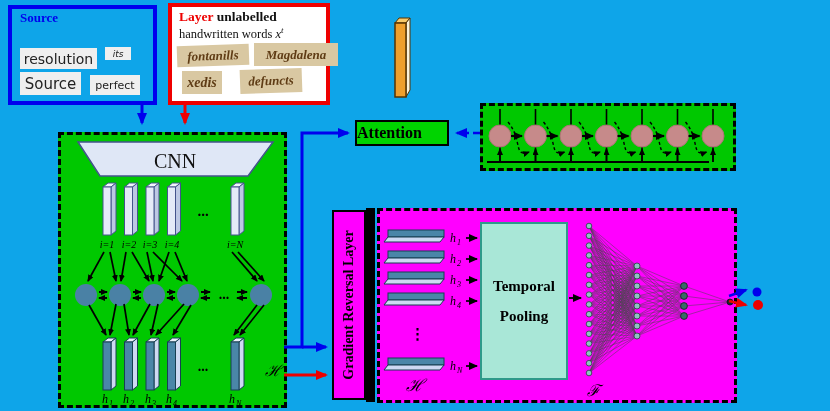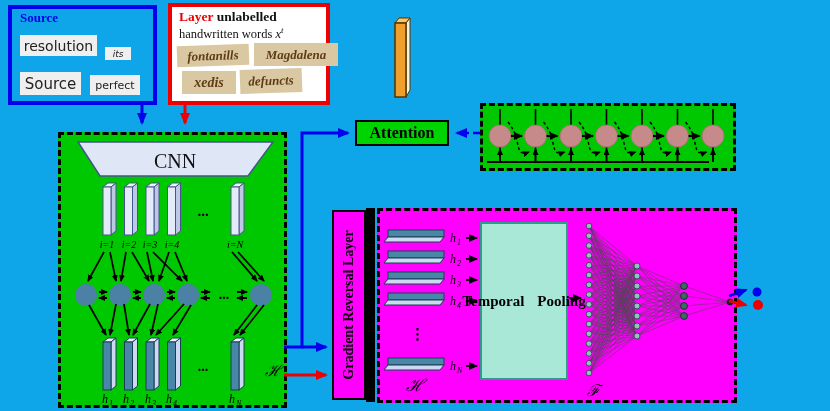--- a/index.html
+++ b/index.html
@@ -18,35 +18,35 @@
   #target-title{left:7px;top:2px;font-size:13.5px;font-weight:bold;color:#111;white-space:nowrap;}
   #target-title .hl{color:#ee0000;}
   #target-sub{left:7px;top:18px;font-size:12.5px;color:#111;white-space:nowrap;}
   .mathv{font-style:italic;}
   .supt{font-size:9px;vertical-align:super;font-style:italic;}
   .chip-tgt{background:#d9c8a2;color:#5f3c15;font-style:italic;font-weight:bold;
             font-family:"Liberation Serif","DejaVu Serif",serif;}
   
   #attention-box{left:355px;top:120px;width:94px;height:26px;background:#00d400;
       border:2px solid #000;box-sizing:border-box;display:flex;align-items:center;
-      justify-content:center;font-weight:bold;font-size:16px;color:#000;}
+      font-weight:bold;font-size:16px;color:#000;}
   #rnn-box{left:480px;top:103px;width:256px;height:68px;background:#00c800;
       border:3px dashed #000;box-sizing:border-box;}
   #encoder-box{left:58px;top:132px;width:229px;height:276px;background:#00c800;
       border:3px dashed #000;box-sizing:border-box;}
   
   #grl-box{left:332px;top:210px;width:34px;height:190px;background:#ff00ff;
       border:2.5px solid #000;box-sizing:border-box;}
   #grl-text{left:50%;top:50%;transform:translate(-50%,-50%) rotate(-90deg);
       white-space:nowrap;font-weight:bold;font-size:14px;color:#000;}
   #grl-bar{left:366px;top:208px;width:9px;height:194px;background:#000;}
   #disc-box{left:377px;top:208px;width:360px;height:195px;background:#ff00ff;
       border:3px dashed #000;box-sizing:border-box;}
   #tp-box{left:100px;top:11px;width:88px;height:158px;background:#a9e7d7;
-      border:2px solid #2f9a8a;box-sizing:border-box;display:flex;flex-direction:row;
+      border:2px solid #2f9a8a;box-sizing:border-box;display:flex;flex-direction:column;
       align-items:center;justify-content:center;gap:13px;font-weight:bold;font-size:15px;color:#000;}
   svg{position:absolute;left:0;top:0;}
   svg text{font-family:"Liberation Serif","DejaVu Serif",serif;}
   .mtxt{font-style:italic;}
   #overlay{pointer-events:none;z-index:50;}
 </style>
 </head>
 <body>
 
 <div id="stage">
@@ -63,36 +63,36 @@
           <path d="M0,0 L9,4 L0,8 z" fill="#000"></path>
         </marker>
       <marker id="aBlkS" markerUnits="userSpaceOnUse" markerWidth="7" markerHeight="6" refX="6" refY="3" orient="auto">
           <path d="M0,0 L7,3 L0,6 z" fill="#000"></path>
         </marker>
     </defs>
   </svg>
 
   <div id="source-box" class="abs">
     <div id="source-title" class="abs serif">Source</div>
-    <div class="chip chip-src" style="left:8px;top:26px;width:77px;height:21px;font-size:14px;">resolution</div>
+    <div class="chip chip-src" style="left:8px;top:39px;width:77px;height:21px;font-size:14px;">resolution</div>
     <div class="chip chip-src" style="left:93px;top:38px;width:26px;height:13px;font-size:9px;font-style:italic;text-align:center;">its</div>
     <div class="chip chip-src" style="left:8px;top:63px;width:61px;height:23px;font-size:15px;">Source</div>
     <div class="chip chip-src" style="left:78px;top:66px;width:50px;height:20px;font-size:11px;">perfect</div>
   </div>
 
   <div id="target-box" class="abs">
     <div id="target-title" class="abs serif">
       <span class="hl">Layer</span><span> unlabelled</span>
     </div>
     <div id="target-sub" class="abs serif">
       <span>handwritten words </span><span class="mathv">x</span><span class="supt">t</span>
     </div>
     <div class="chip chip-tgt" style="left:5px;top:38px;width:72px;height:21px;font-size:13px;transform:rotate(-2deg);">fontanills</div>
     <div class="chip chip-tgt" style="left:82px;top:36px;width:84px;height:23px;font-size:13px;">Magdalena</div>
-    <div class="chip chip-tgt" style="left:10px;top:64px;width:54px;height:23px;font-size:14px;">xedis</div>
+    <div class="chip chip-tgt" style="left:10px;top:64px;width:40px;height:23px;font-size:14px;">xedis</div>
     <div class="chip chip-tgt" style="left:68px;top:62px;width:62px;height:24px;font-size:13px;transform:rotate(-2deg);">defuncts</div>
   </div>
 
   <svg class="abs" style="left:394px;top:16px;" width="18" height="84" viewBox="0 0 18 84">
     <polygon points="1,7 5,2 16,2 12,7" fill="#f7c96a" stroke="#553300" stroke-width="1"></polygon>
     <polygon points="12,7 16,2 16,74 12,81" fill="#fdf3da" stroke="#553300" stroke-width="1"></polygon>
     <rect x="1" y="7" width="11" height="74" fill="#ef9f2c" stroke="#553300" stroke-width="1.5"></rect>
   </svg>
 
   <div id="attention-box" class="abs">

